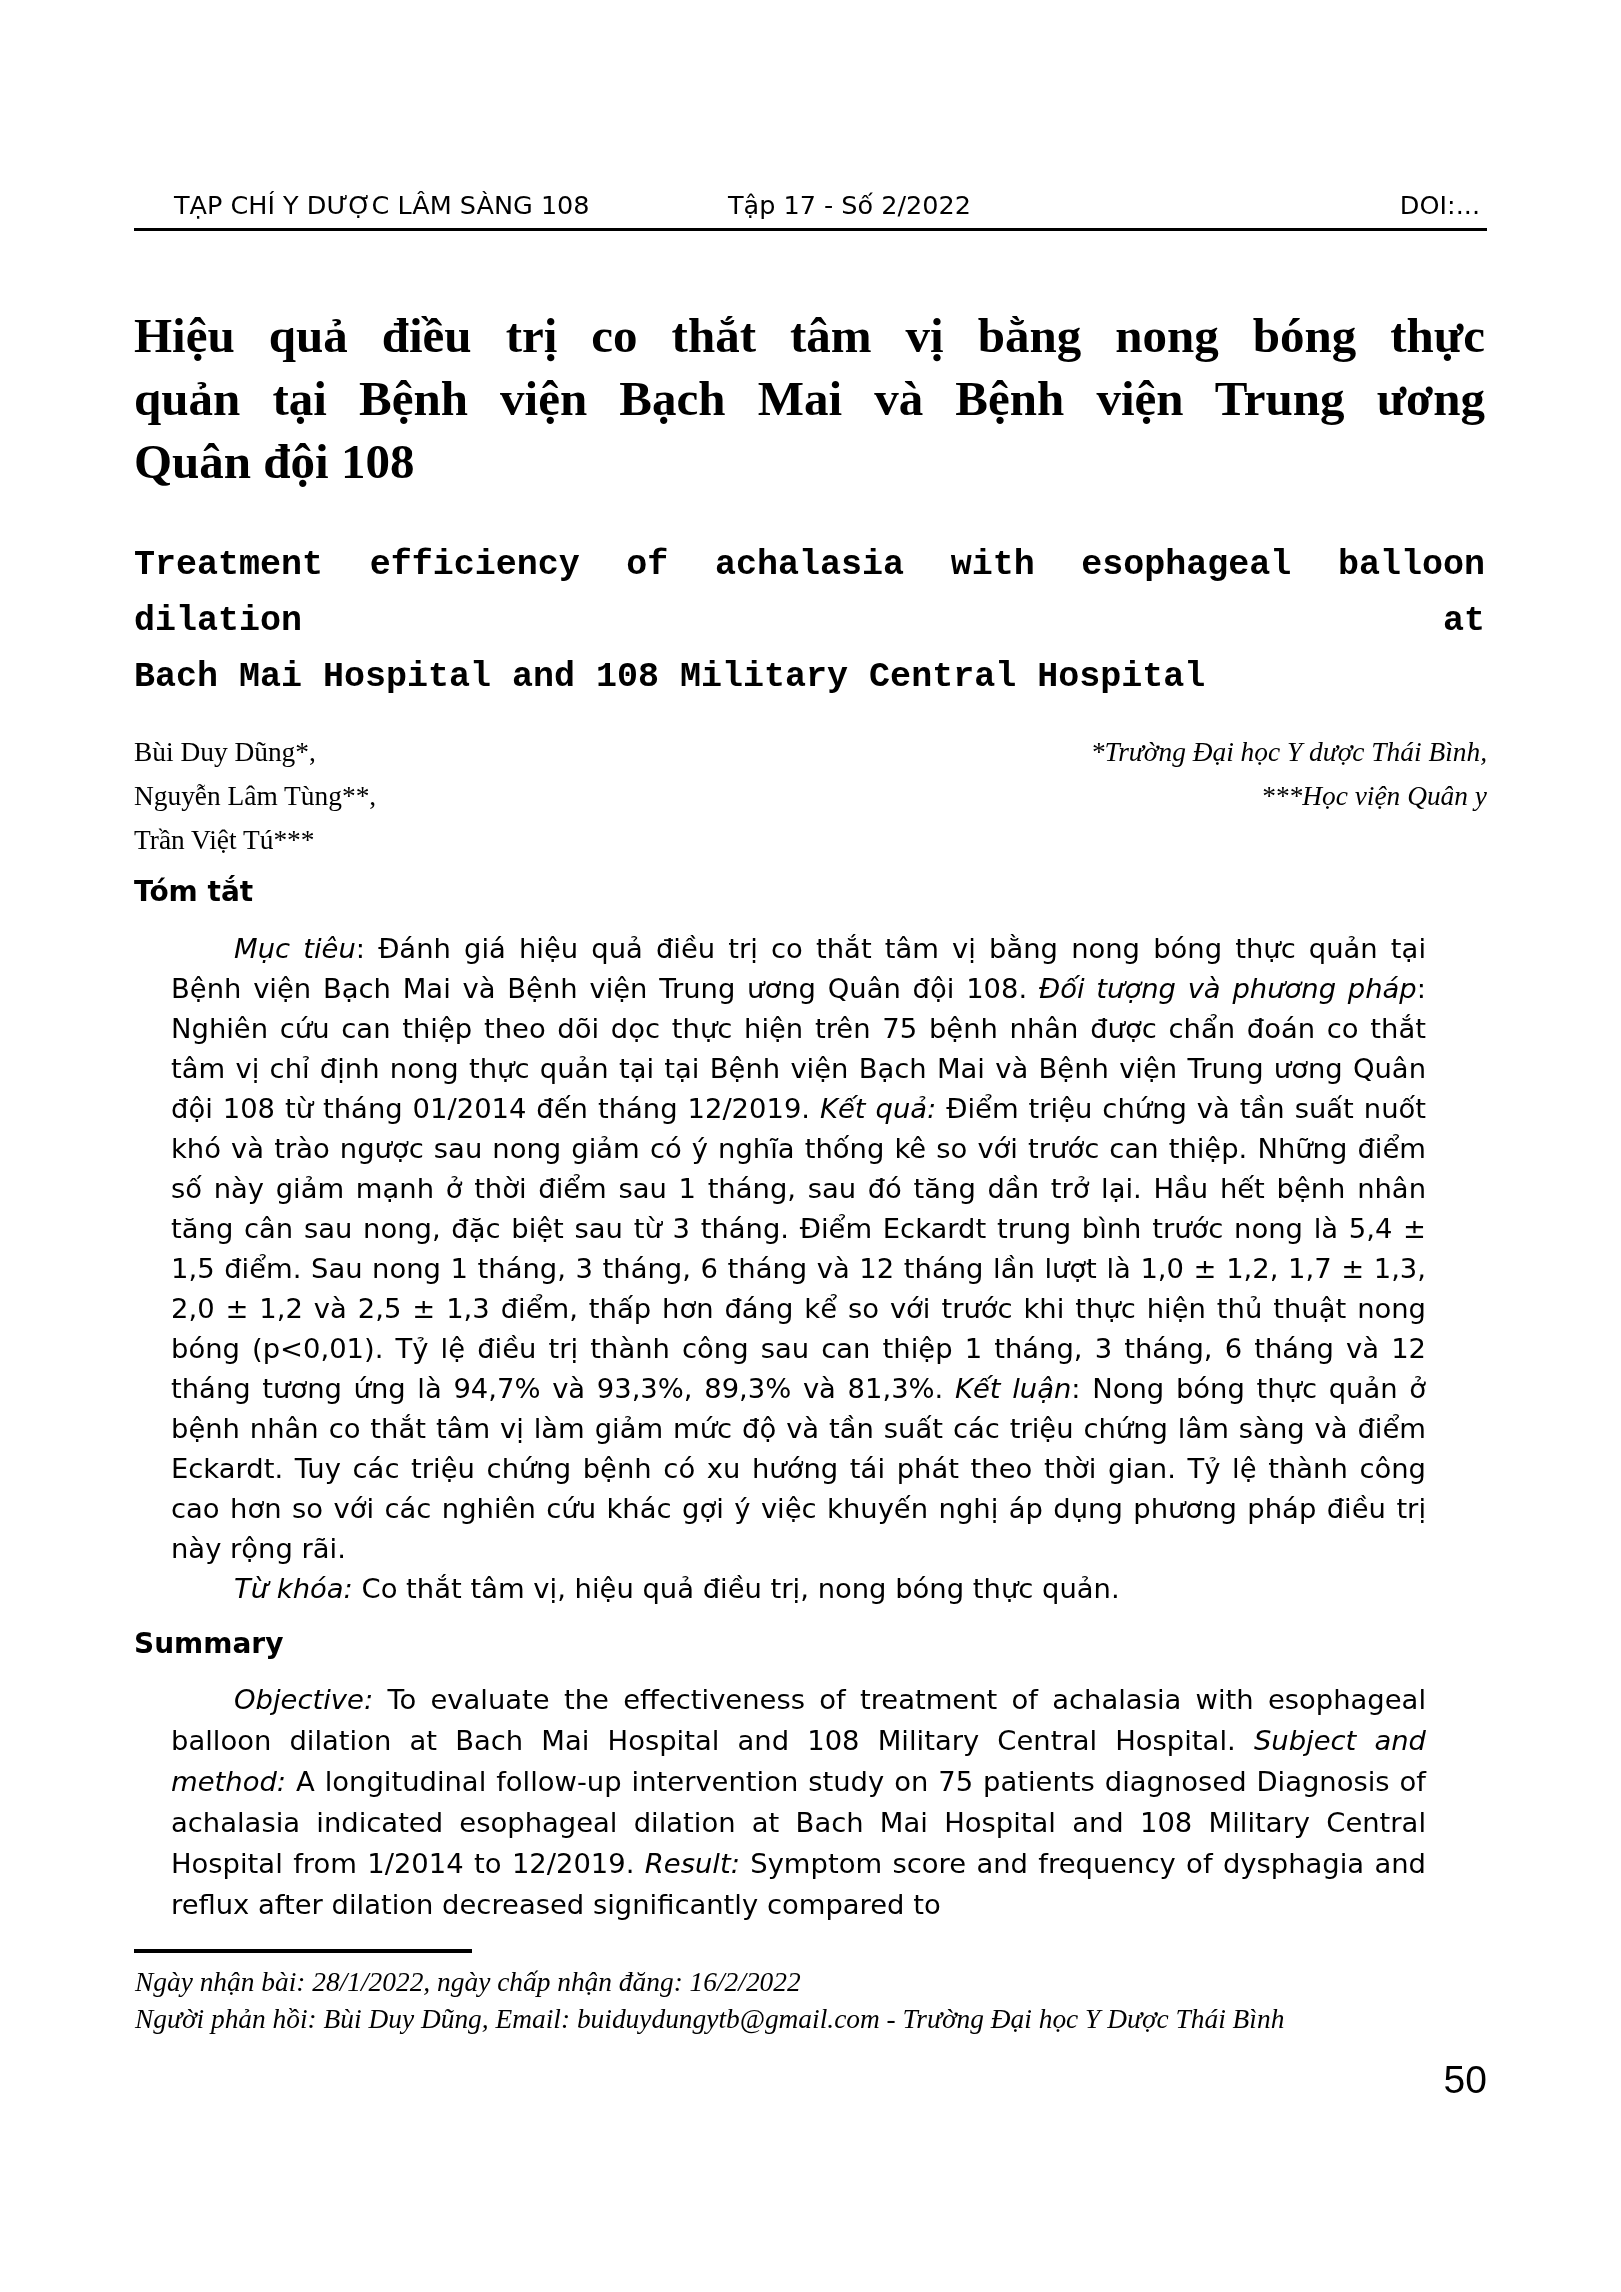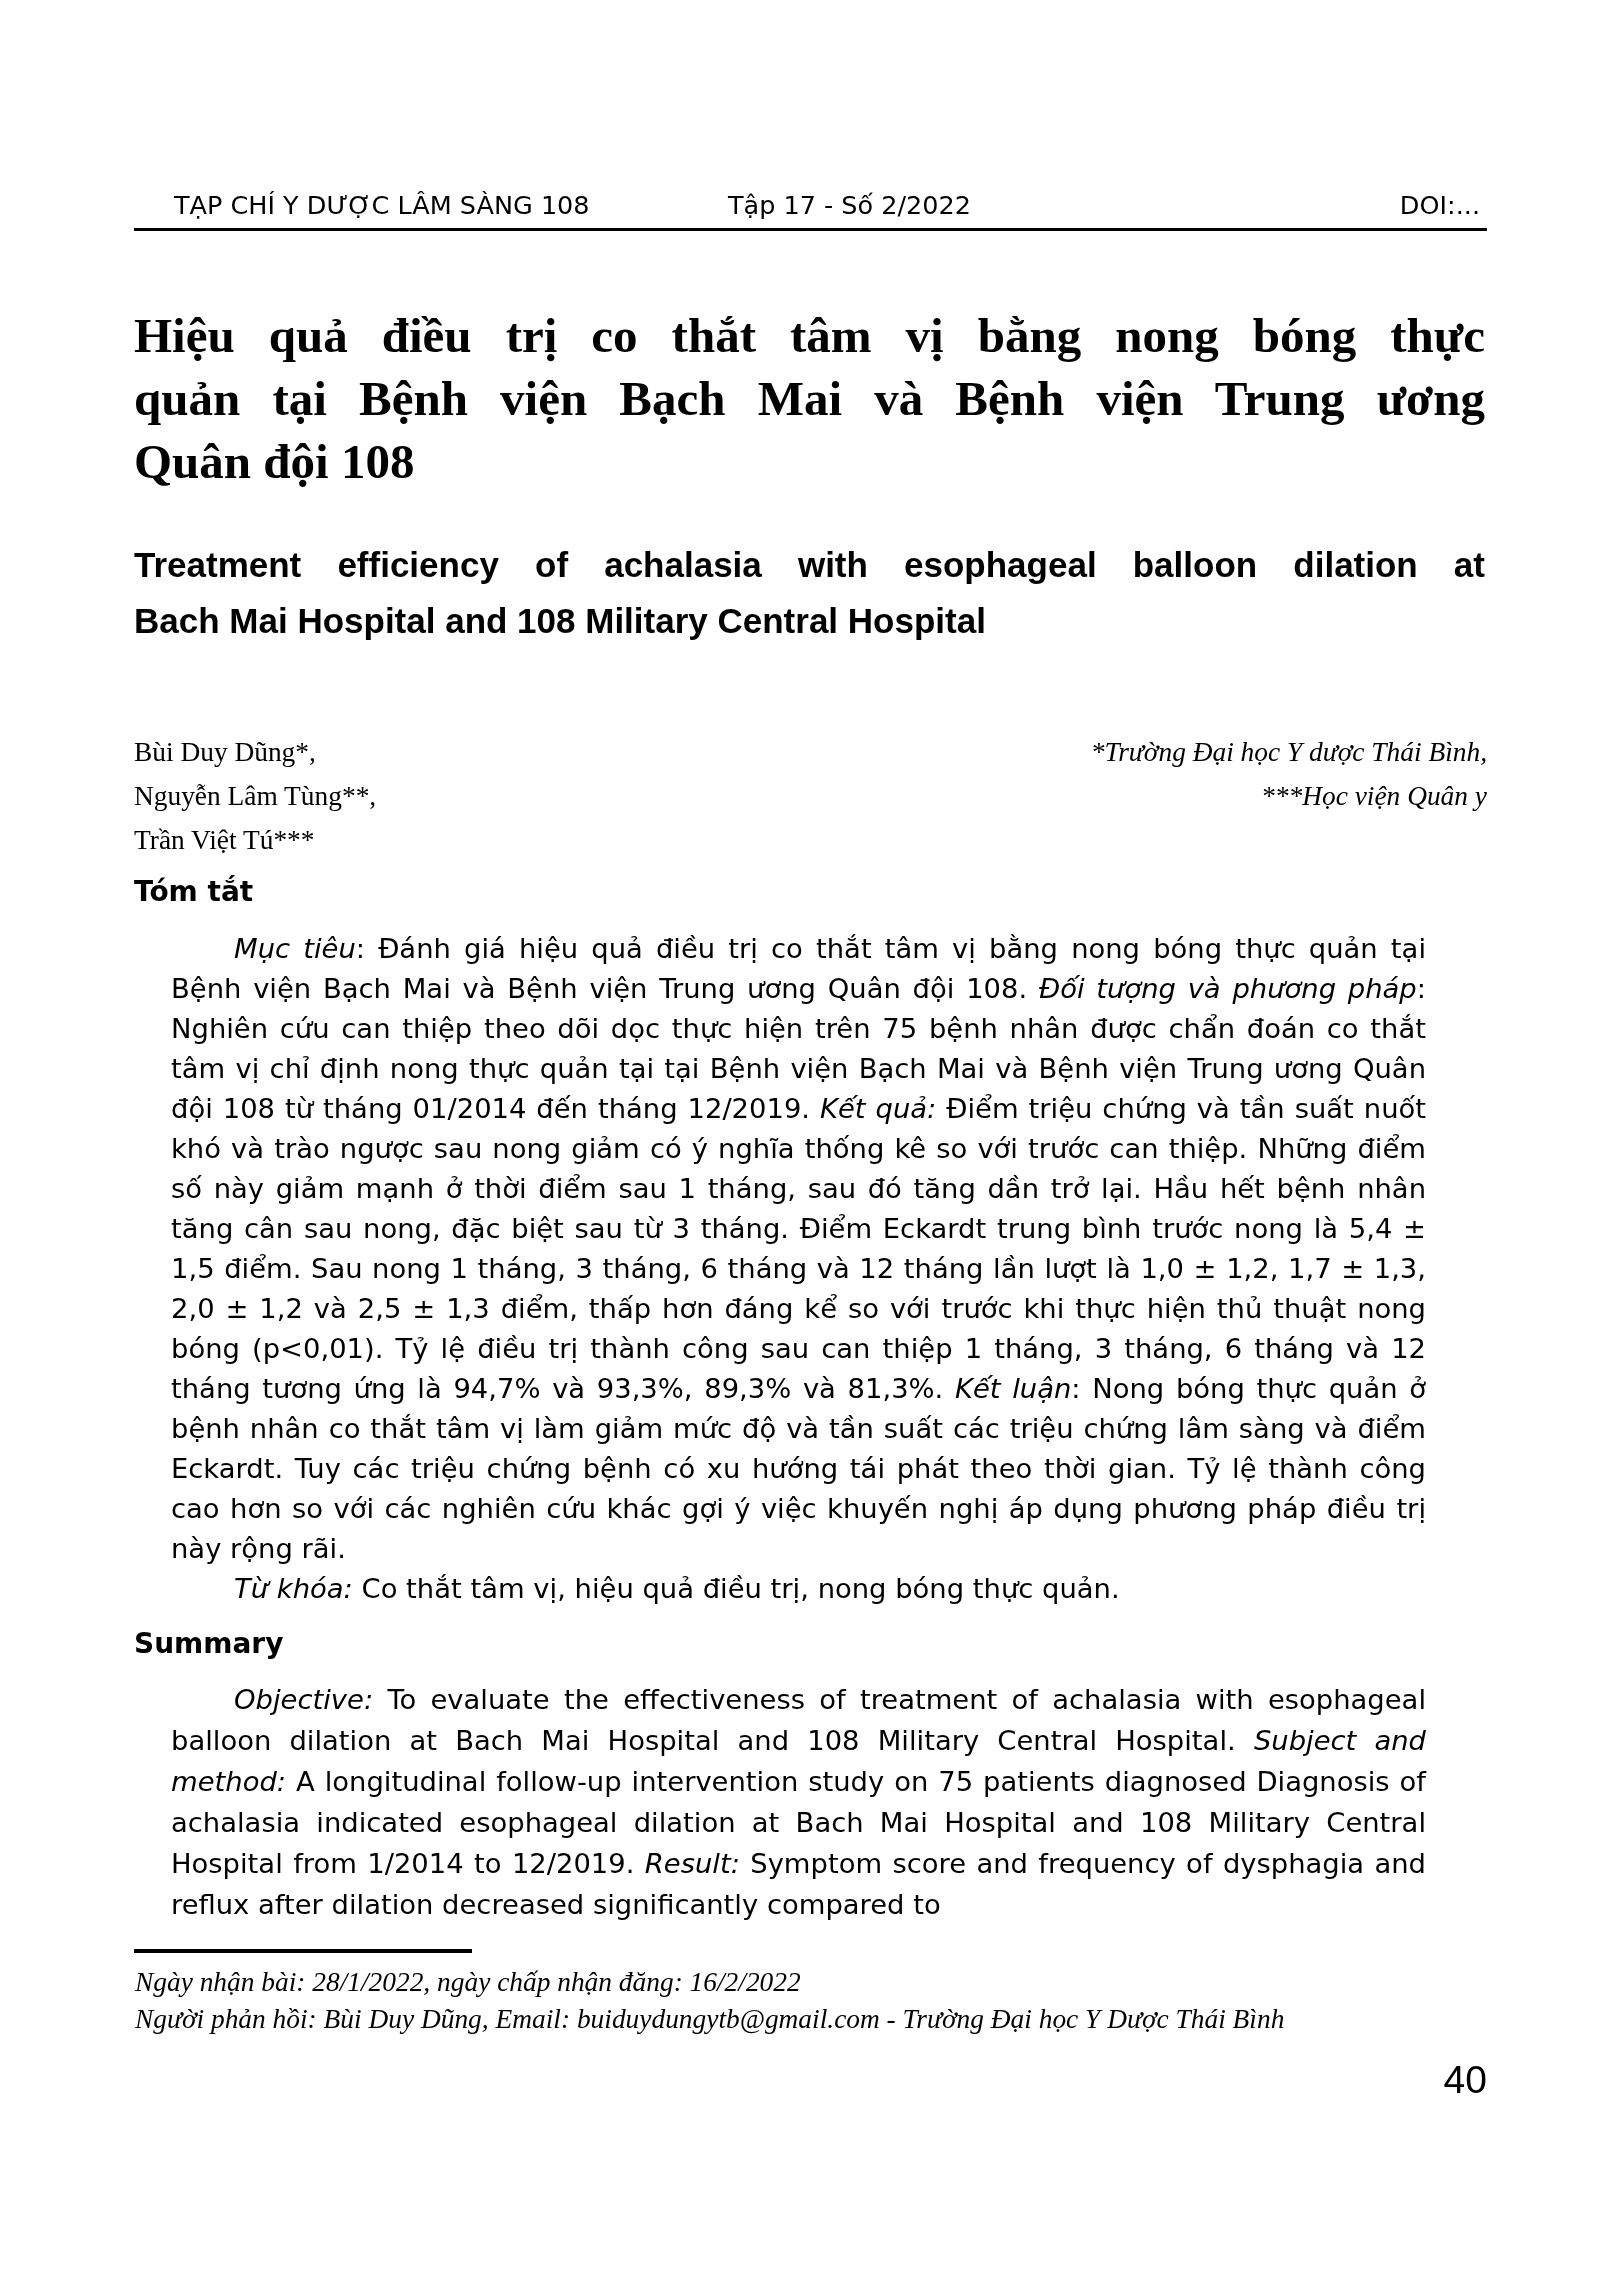--- a/index.html
+++ b/index.html
@@ -18,21 +18,21 @@
   .hdr-issue   { left: 688px; }
   .hdr-doi     { right: 141px; }
   .hdr-rule { left: 134px; top: 228px; width: 1353px; height: 2.9px; background: #000; }
 
   
   .title-vi { left: 134px; top: 304px; width: 1351px;
     font-family: "Liberation Serif", "DejaVu Serif", serif;
     font-weight: bold; font-size: 49px; line-height: 63px; }
   
   .title-en { left: 134px; top: 537px; width: 1351px;
-    font-family: Liberation Sans, sans-serif;
+    font-family: Liberation Mono, monospace;
     font-weight: bold; font-size: 35px; line-height: 56px; }
   .t-line { text-align: left; }
   .t-line.stretch { text-align: justify; text-align-last: justify; }
 
   
   .authors { left: 134px; top: 730px;
     font-family: "Liberation Serif", "DejaVu Serif", serif;
     font-weight: normal; font-size: 27.4px; line-height: 44px; white-space: nowrap; }
   .affils { left: 134px; top: 730px; width: 1353px; text-align: right;
     font-family: "Liberation Serif", "DejaVu Serif", serif;
@@ -100,14 +100,14 @@
 <div class="abs body-block summary-block">
   <p class="par"><span class="it">Objective:</span><span> To evaluate the effectiveness of treatment of achalasia with esophageal balloon dilation at Bach Mai Hospital and 108 Military Central Hospital. </span><span class="it">Subject and method:</span><span> A longitudinal follow-up intervention study on 75 patients diagnosed Diagnosis of achalasia indicated esophageal dilation at Bach Mai Hospital and 108 Military Central Hospital from 1/2014 to 12/2019. </span><span class="it">Result:</span><span> Symptom score and frequency of dysphagia and reflux after dilation decreased significantly compared to</span></p>
 </div>
 
 <div class="abs fn-rule"></div>
 <div class="abs fn-block">
   <div>Ngày nhận bài: 28/1/2022, ngày chấp nhận đăng: 16/2/2022</div>
   <div>Người phản hồi: Bùi Duy Dũng, Email: buiduydungytb@gmail.com - Trường Đại học Y Dược Thái Bình</div>
 </div>
 
-<span class="abs page-num">40</span>
+<span class="abs page-num">50</span>
 
 
 </body></html>

